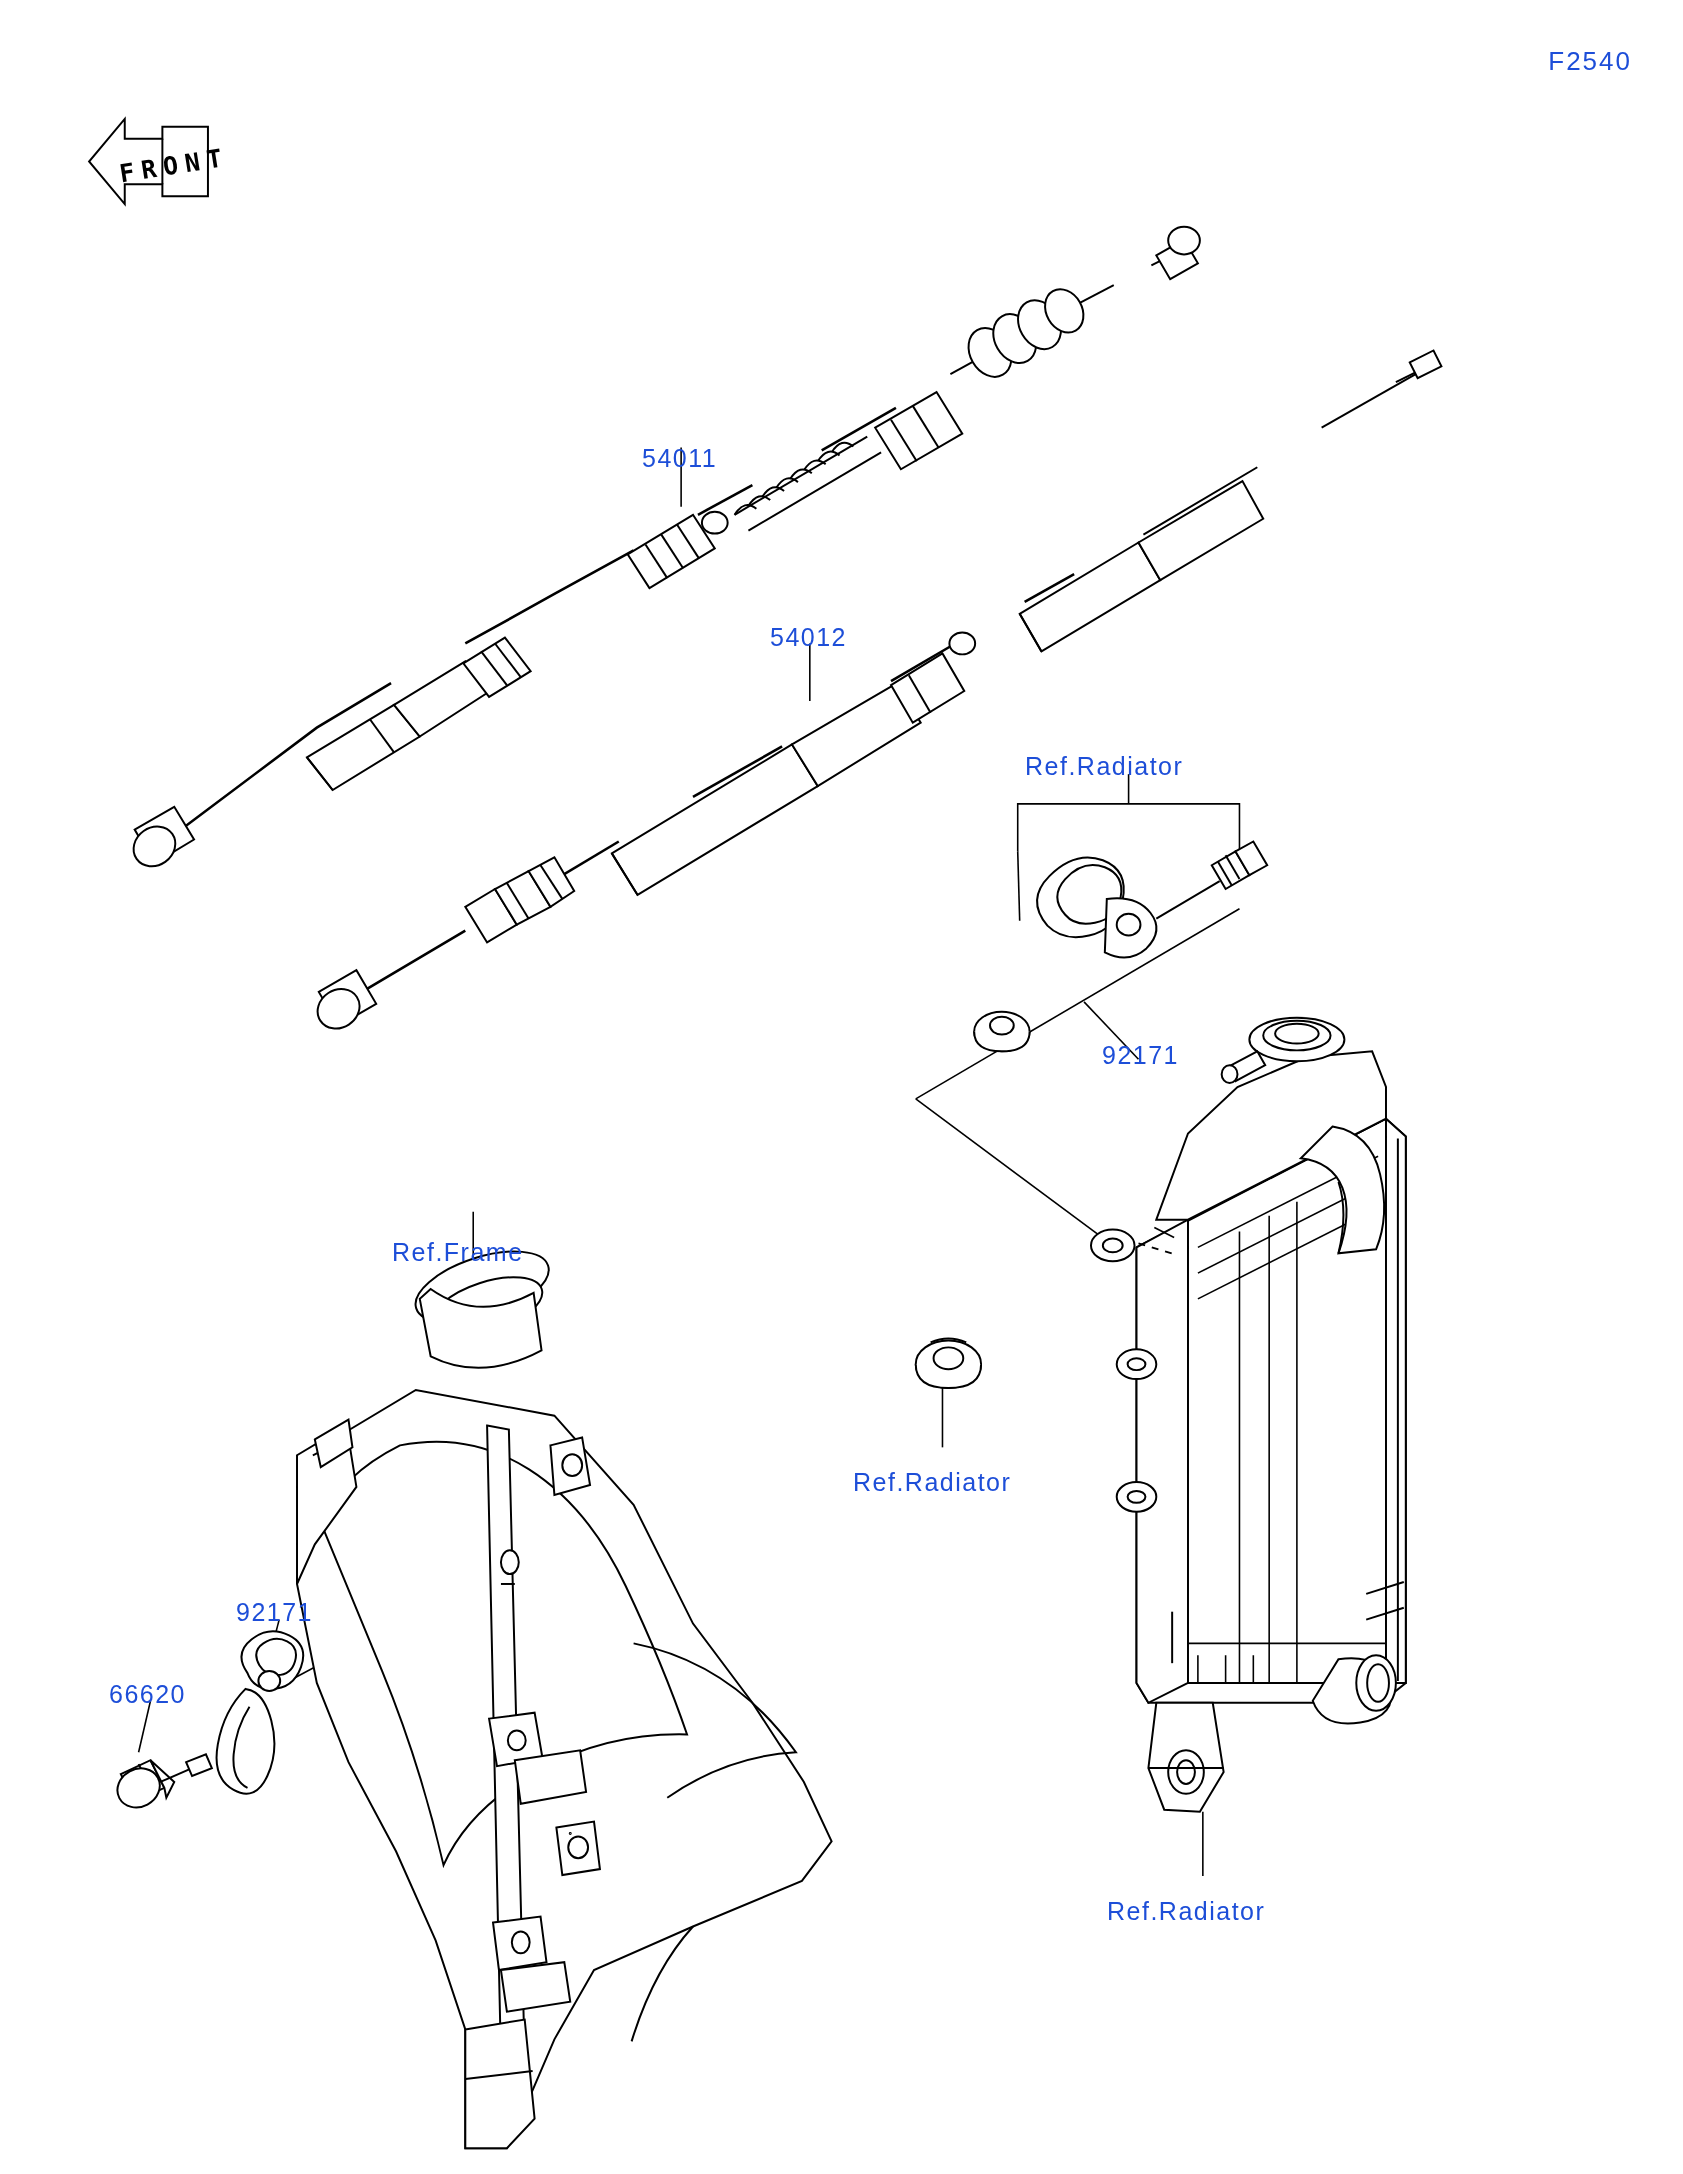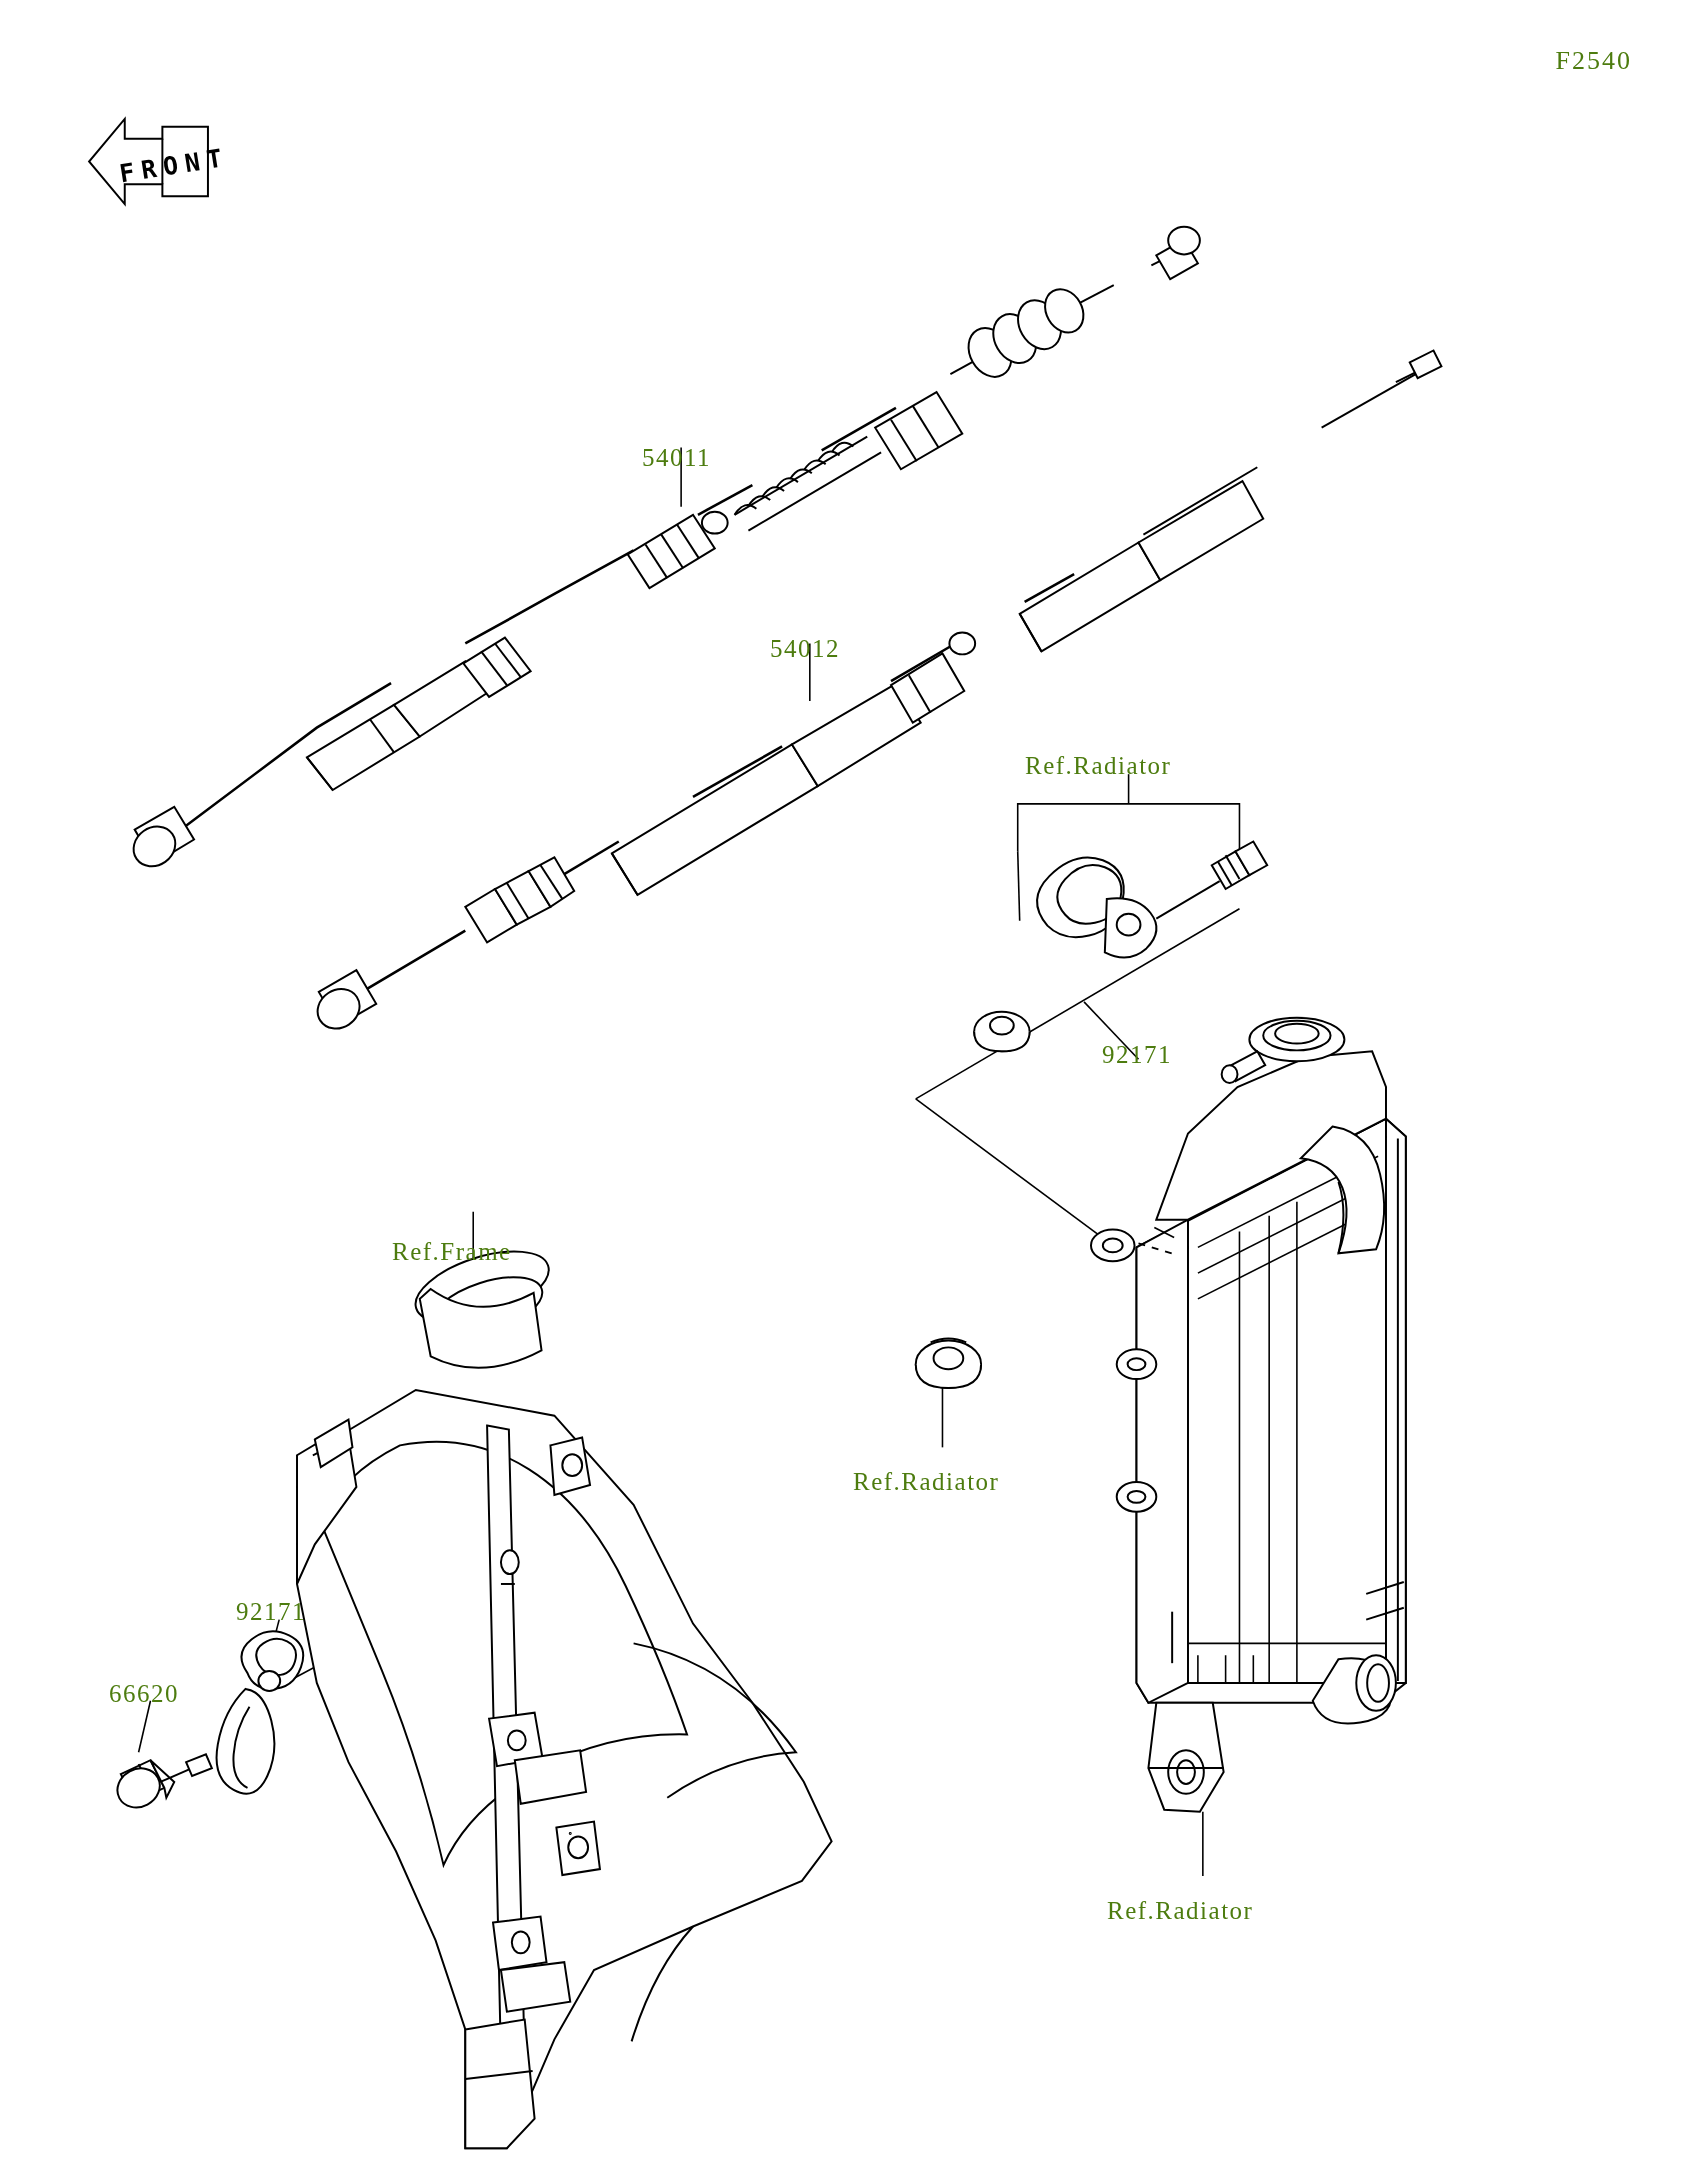--- a/index.html
+++ b/index.html
@@ -16,24 +16,24 @@
     overflow: hidden;
   }
   #sheet {
     position: absolute;
     left: 0; top: 0;
     width: 1683px;
     height: 2174px;
   }
   .lbl {
     position: absolute;
-    font-family: Liberation Serif, serif;
+    font-family: Liberation Sans, sans-serif;
     font-size: 25px;
     letter-spacing: 1.5px;
-    color: #4d7c0f;
+    color: #1d4ed8;
     white-space: nowrap;
   }
   .sheet-code {
     position: absolute;
     right: 51px;
     top: 46px;
     font-size: 26px;
     letter-spacing: 2px;
   }
   
@@ -374,21 +374,21 @@
       <path class="ln" d="M140 1782 L154 1810"></path>
       <path class="fillw" d="M152 1778 L176 1800 L168 1816 L166 1806 Z"></path>
       <ellipse class="fillw" cx="140" cy="1806" rx="22" ry="19" transform="rotate(-28 140 1806)"></ellipse>
       <path class="ln" d="M162 1800 L194 1786"></path>
       <path class="fillw" d="M188 1780 L208 1772 L214 1786 L194 1794 Z"></path>
     </g>
 
   </svg>
 
   <div class="lbl" style="left:642px;top:444px;">54011</div>
-  <div class="lbl" style="left:770px;top:623px;margin-top:12px;">54012</div>
+  <div class="lbl" style="left:770px;top:623px;">54012</div>
   <div class="lbl" style="left:1025px;top:752px;">Ref.Radiator</div>
   <div class="lbl" style="left:1102px;top:1041px;">92171</div>
   <div class="lbl" style="left:392px;top:1238px;">Ref.Frame</div>
   <div class="lbl" style="left:853px;top:1468px;">Ref.Radiator</div>
   <div class="lbl" style="left:236px;top:1598px;">92171</div>
   <div class="lbl" style="left:109px;top:1680px;">66620</div>
   <div class="lbl" style="left:1107px;top:1897px;">Ref.Radiator</div>
 
 </div>
 

